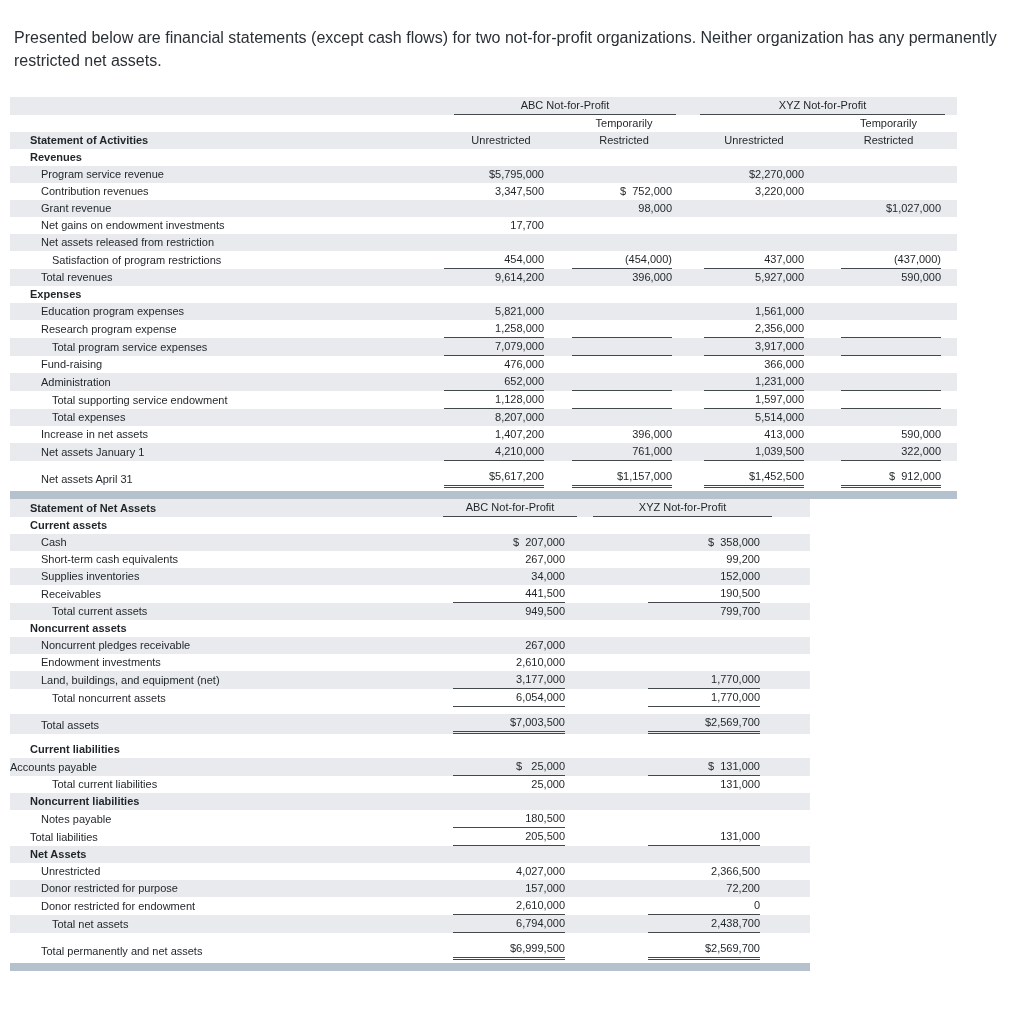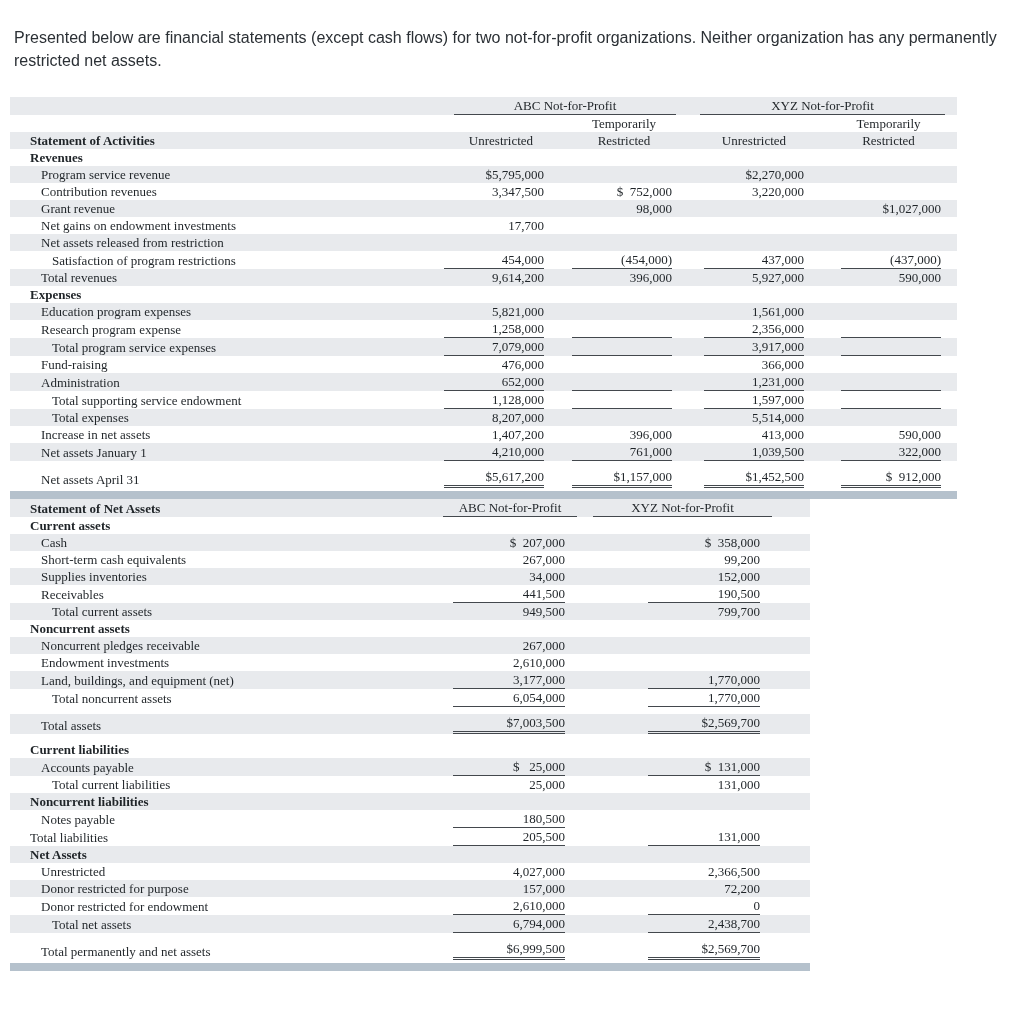--- a/index.html
+++ b/index.html
@@ -6,21 +6,21 @@
     --stripe:#e8eaed;
     --bar:#b5c1cc;
     --rule:#43484d;
     --ink:#1f2428;
     --intro:#2b3035;
   }
   *{box-sizing:border-box;}
   body{margin:0;background:#ffffff;width:1024px;font-family:"Liberation Sans","DejaVu Sans",sans-serif;}
   .page{padding:12px 10px 20px 10px;}
   .intro{font-size:16px;line-height:1.45;color:var(--intro);max-width:1004px;margin:14px 4px 25px 4px;}
-  table{border-collapse:collapse;table-layout:fixed;font-family:Liberation Serif, serif;font-size:13px;color:var(--ink);}
+  table{border-collapse:collapse;table-layout:fixed;font-family:Liberation Sans, sans-serif;font-size:11px;color:var(--ink);}
   #t1{width:947px;}
   #t2{width:800px;}
   td{padding:0;line-height:17px;vertical-align:bottom;}
   tr.shade td{background:var(--stripe);}
   tr.sp td{height:7px;background:#ffffff;}
   td.lbl{white-space:pre;overflow:hidden;}
   td.ctr{text-align:center;white-space:pre;}
   td.num{text-align:right;padding-right:16px;white-space:pre;}
   #t2 td.num{padding-right:20px;}
   .b{font-weight:bold;}
@@ -300,21 +300,21 @@
         <tr class="sp">
           <td colspan="4"></td>
         </tr>
         <tr>
           <td class="lbl b" style="padding-left: 20px;">Current liabilities</td>
           <td class="num"><span class="val"></span></td>
           <td class="num"><span class="val"></span></td>
           <td></td>
         </tr>
         <tr class="shade">
-          <td class="lbl" style="padding-left: 31px;">Accounts payable</td>
+          <td class="lbl" style="">Accounts payable</td>
           <td class="num"><span class="val u">$   25,000</span></td>
           <td class="num"><span class="val u">$  131,000</span></td>
           <td></td>
         </tr>
         <tr>
           <td class="lbl" style="padding-left: 42px;">Total current liabilities</td>
           <td class="num"><span class="val">25,000</span></td>
           <td class="num"><span class="val">131,000</span></td>
           <td></td>
         </tr>

